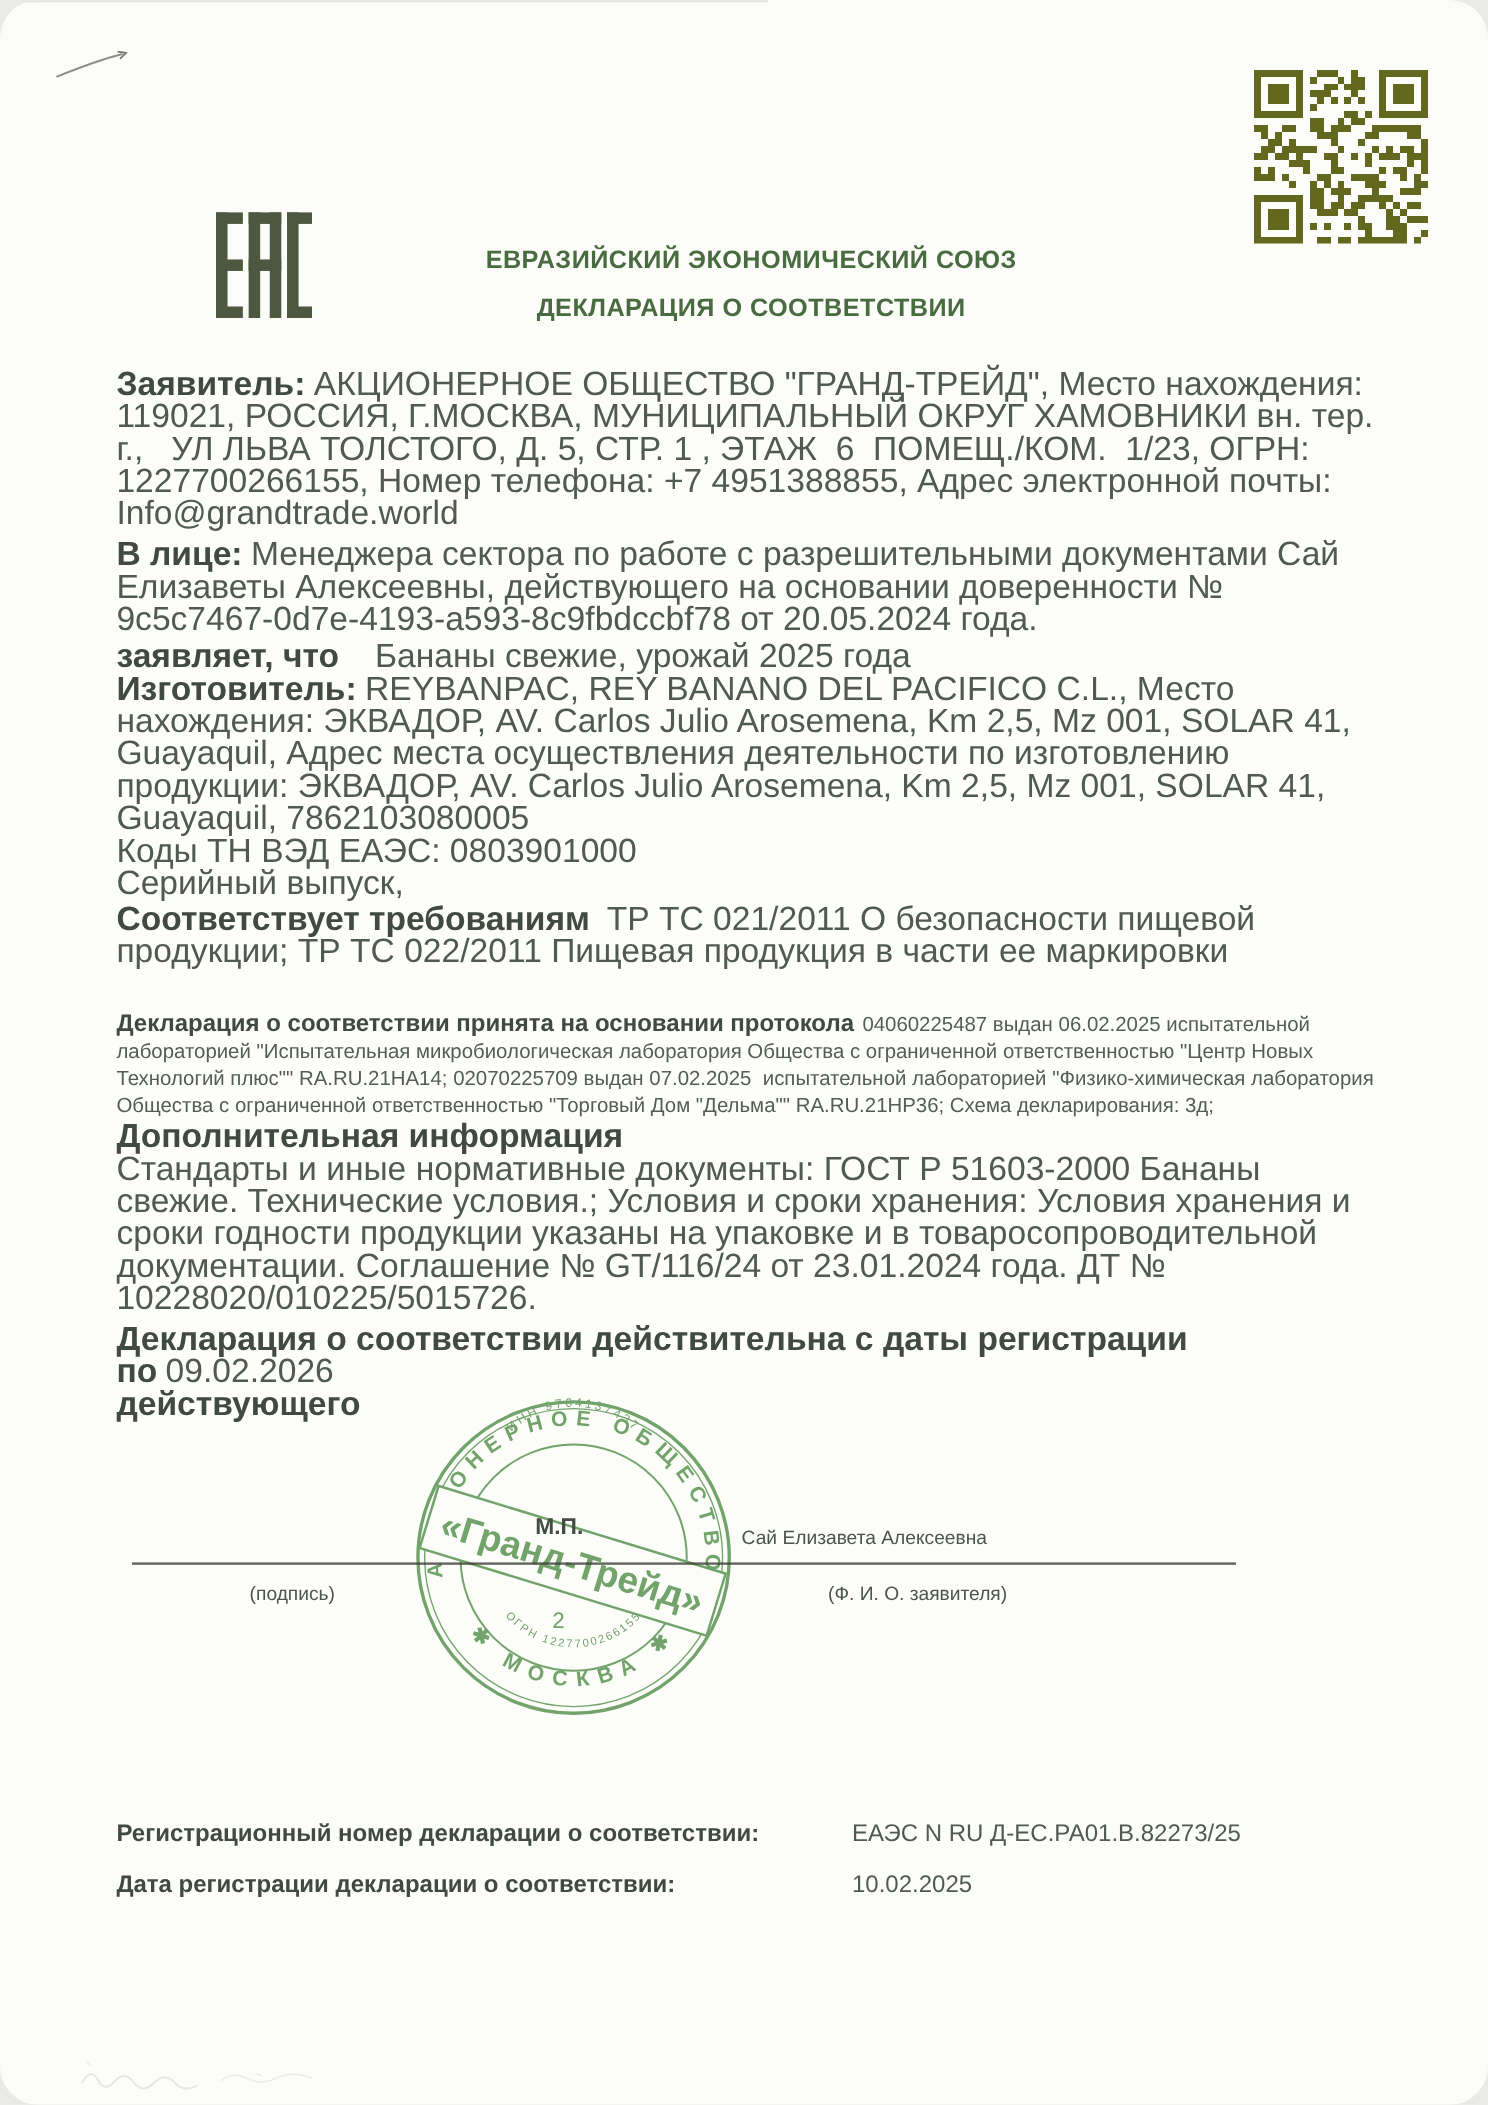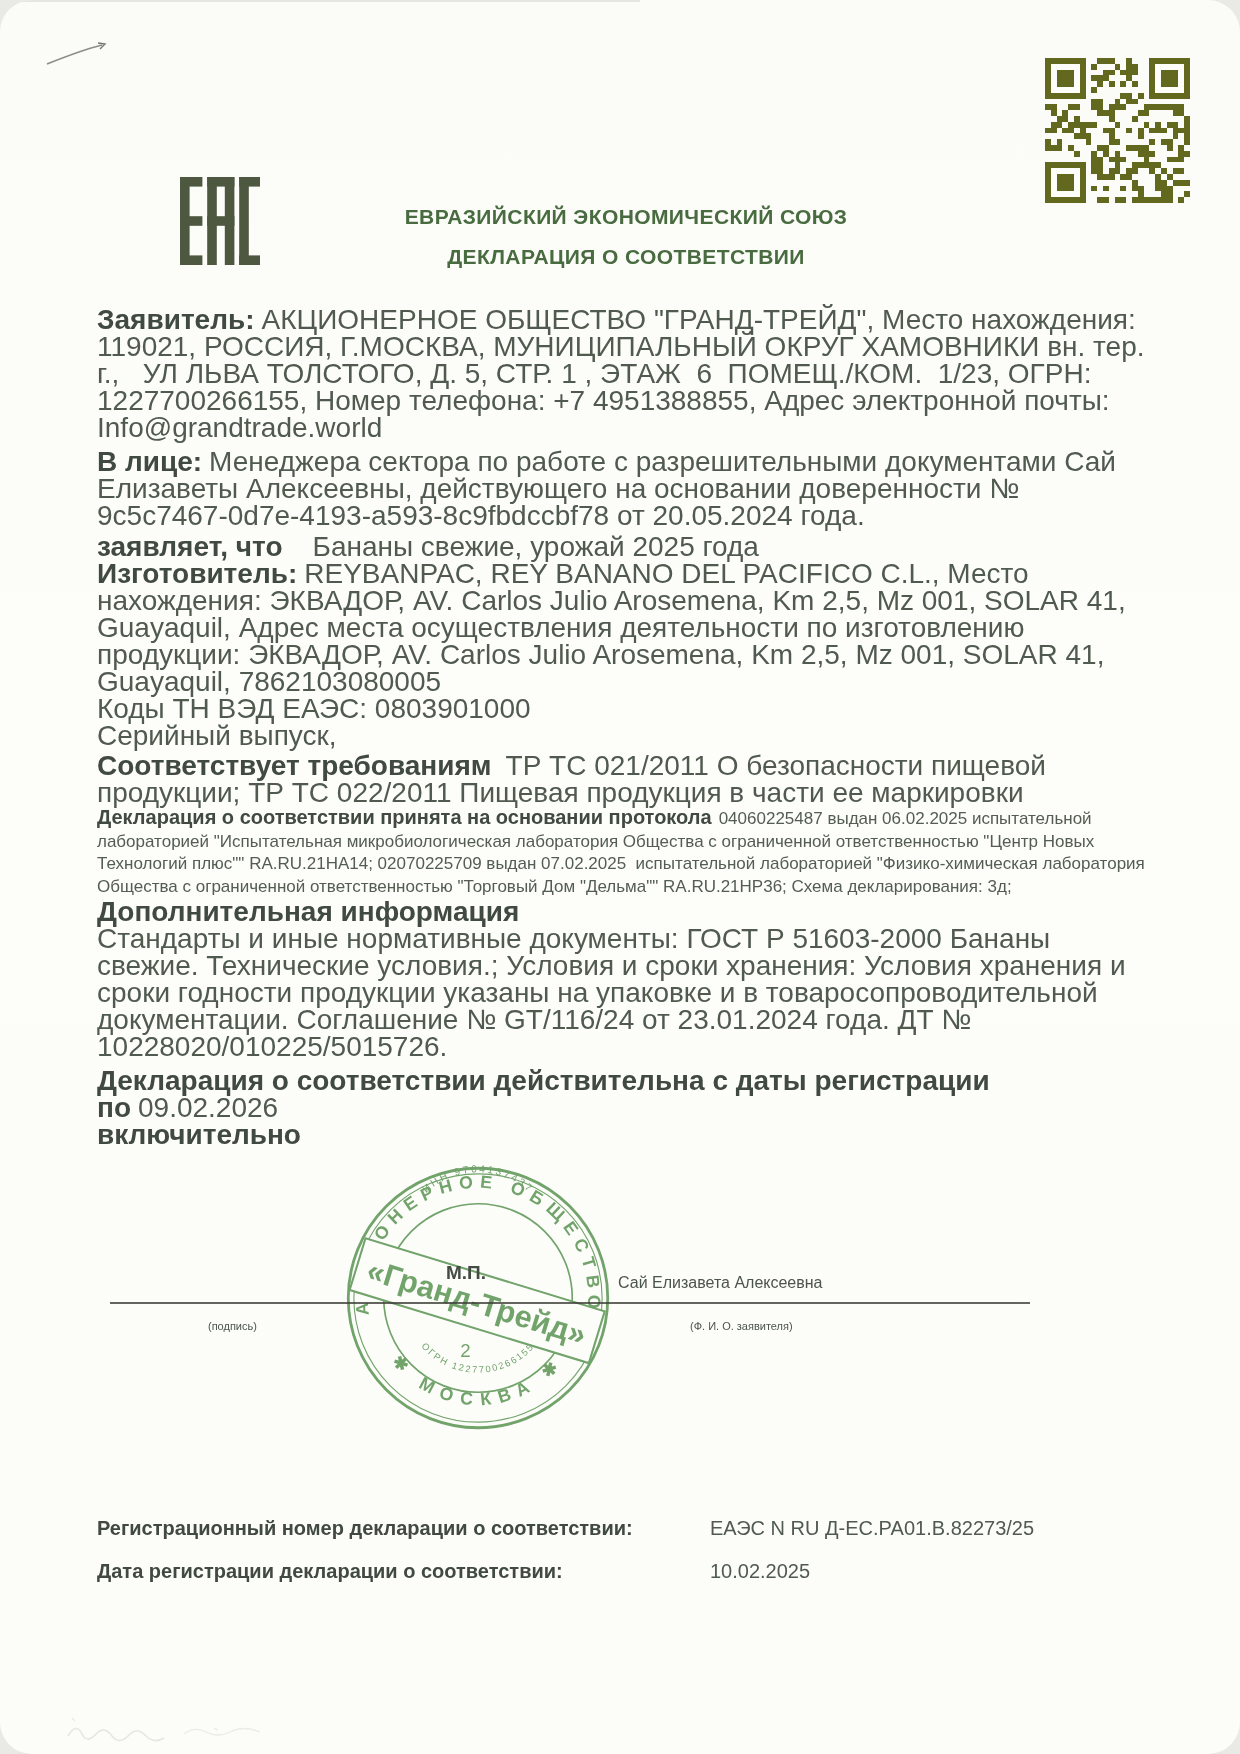--- a/index.html
+++ b/index.html
@@ -24,29 +24,29 @@
 
   .col{position:absolute;left:97px;top:306px;width:1058px;}
   .para{margin:0;font-size:28px;line-height:27px;white-space:pre-wrap;color:#505a4f;}
   .para b{color:#414a40;}
   .lbl{margin-right:7px;}
   .lbl-wide{margin-right:30px;}
   .lbl-mid{margin-right:14px;}
   .mt8{margin-top:7px;}
   .mt4{margin-top:4px;}
   .mt3{margin-top:3px;}
-  .mt36{}
+  .mt36{margin-top:36px;}
   .small{font-size:17px;line-height:22.5px;color:#535d52;}
   .small b{font-size:20px;}
 
   .stamp{position:absolute;left:338px;top:1158px;width:280px;height:280px;opacity:.82;}
   .mp{position:absolute;left:446px;top:1262px;font-size:19px;font-weight:bold;color:#434b42;z-index:4;text-align:center;}
   .sig-line{position:absolute;left:110px;top:1302px;width:920px;height:2px;background:#3f3f3a;opacity:.8;z-index:1;}
   .sig-name{position:absolute;left:618px;top:1274px;font-size:16px;color:#4c554b;z-index:3;}
-  .caption{position:absolute;font-size:11px;color:#4c554b;z-index:3;}
+  .caption{position:absolute;font-size:16px;color:#4c554b;z-index:3;}
   .cap-sign{left:208px;top:1320px;}
   .cap-fio{left:690px;top:1320px;}
 
   .reg-label{position:absolute;left:97px;font-size:20px;font-weight:bold;color:#414a40;}
   .reg-value{position:absolute;left:710px;font-size:20px;color:#505a4f;}
   .reg-row1{top:1517px;}
   .reg-row2{top:1560px;}
 
   .pen-mark{position:absolute;left:44px;top:38px;width:70px;height:32px;}
   .scribble{position:absolute;left:64px;top:1698px;width:270px;height:52px;opacity:.3;}
@@ -302,21 +302,21 @@
     <p class="para">Серийный выпуск,</p>
 
     <p class="para mt3"><b class="lbl-mid">Соответствует требованиям</b><span>ТР ТС 021/2011 О безопасности пищевой продукции; ТР ТС 022/2011 Пищевая продукция в части ее маркировки</span></p>
 
     <p class="para small mt36"><b class="lbl">Декларация о соответствии принята на основании протокола</b><span>04060225487 выдан 06.02.2025 испытательной лабораторией "Испытательная микробиологическая лаборатория Общества с ограниченной ответственностью "Центр Новых Технологий плюс"" RA.RU.21НА14; 02070225709 выдан 07.02.2025  испытательной лабораторией "Физико-химическая лаборатория Общества с ограниченной ответственностью "Торговый Дом "Дельма"" RA.RU.21НР36; Схема декларирования: 3д;</span></p>
 
     <p class="para"><b>Дополнительная информация</b></p>
     <p class="para">Стандарты и иные нормативные документы: ГОСТ Р 51603-2000 Бананы свежие. Технические условия.; Условия и сроки хранения: Условия хранения и сроки годности продукции указаны на упаковке и в товаросопроводительной документации. Соглашение № GT/116/24 от 23.01.2024 года. ДТ № 10228020/010225/5015726.</p>
 
     <p class="para mt8"><b class="lbl">Декларация о соответствии действительна с даты регистрации по</b><span>09.02.2026</span></p>
-    <p class="para"><b>включительно</b></p>
+    <p class="para"><b>действующего</b></p>
   </div>
 
   <div class="sig-line"></div>
   <div class="mp">М.П.</div>
   <div class="sig-name">Сай Елизавета Алексеевна</div>
   <div class="caption cap-sign">(подпись)</div>
   <div class="caption cap-fio">(Ф. И. О. заявителя)</div>
 
   <svg class="stamp" viewBox="0 0 300 300" xmlns="http://www.w3.org/2000/svg">
     <defs>

